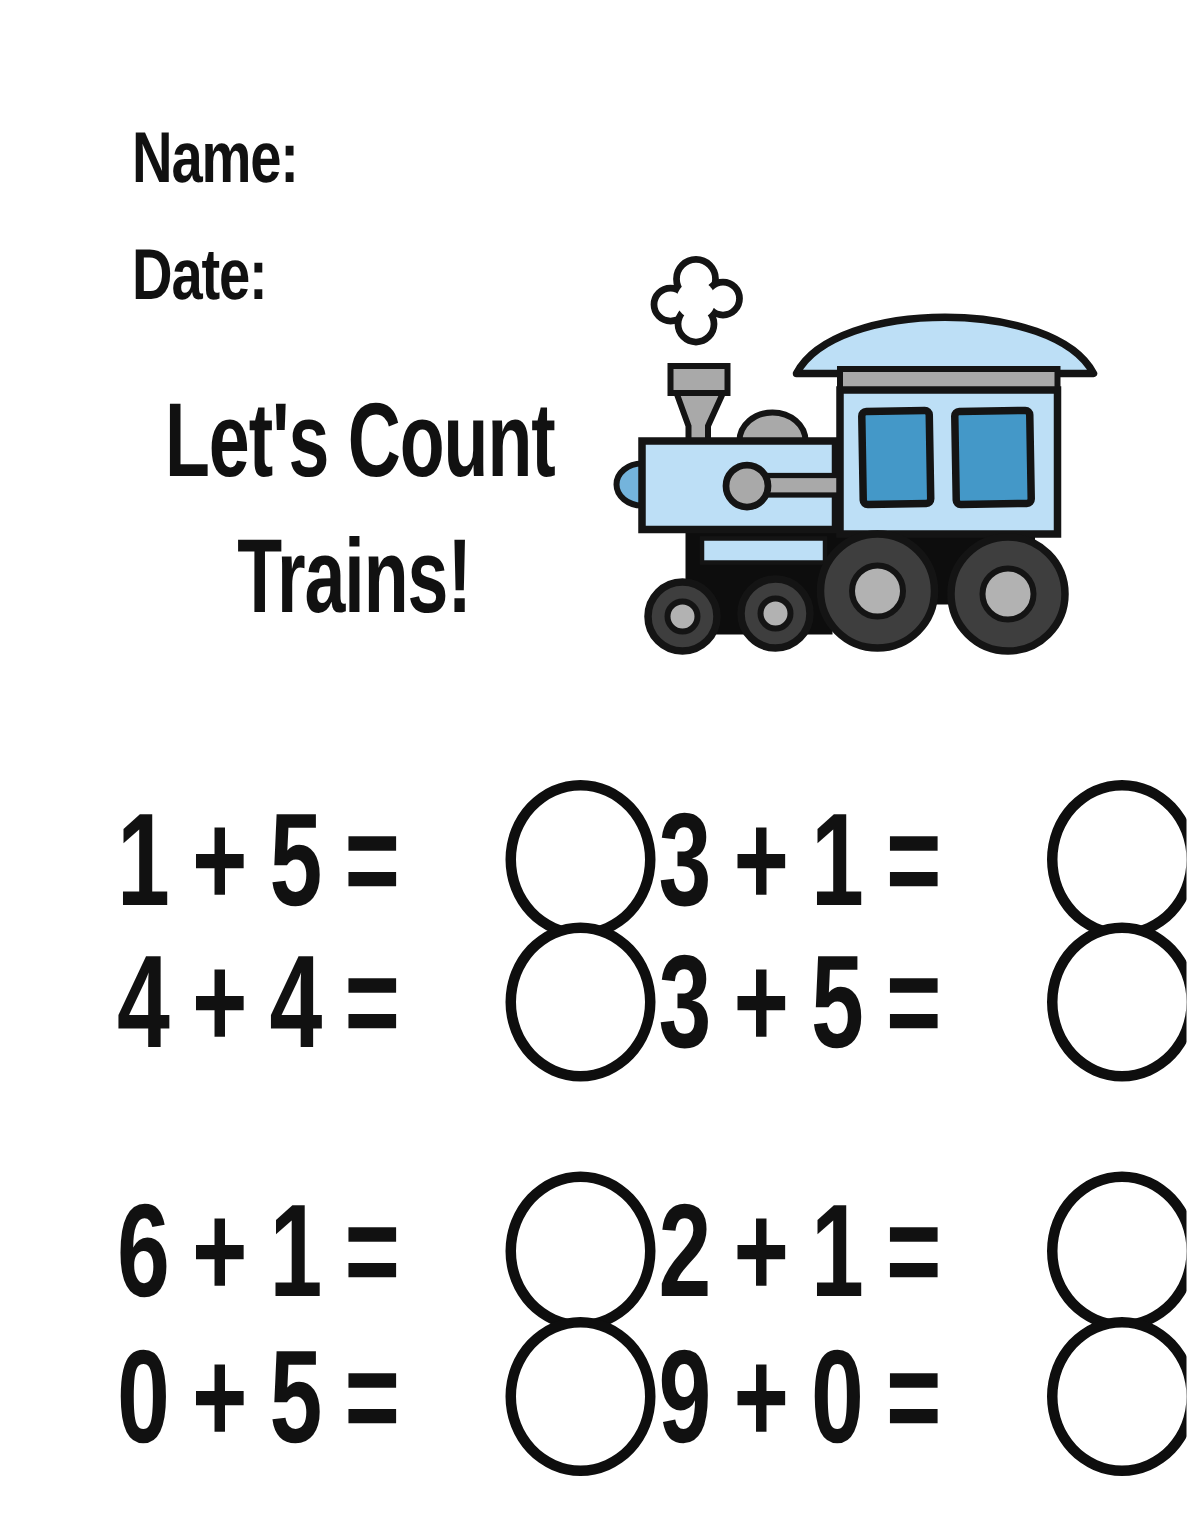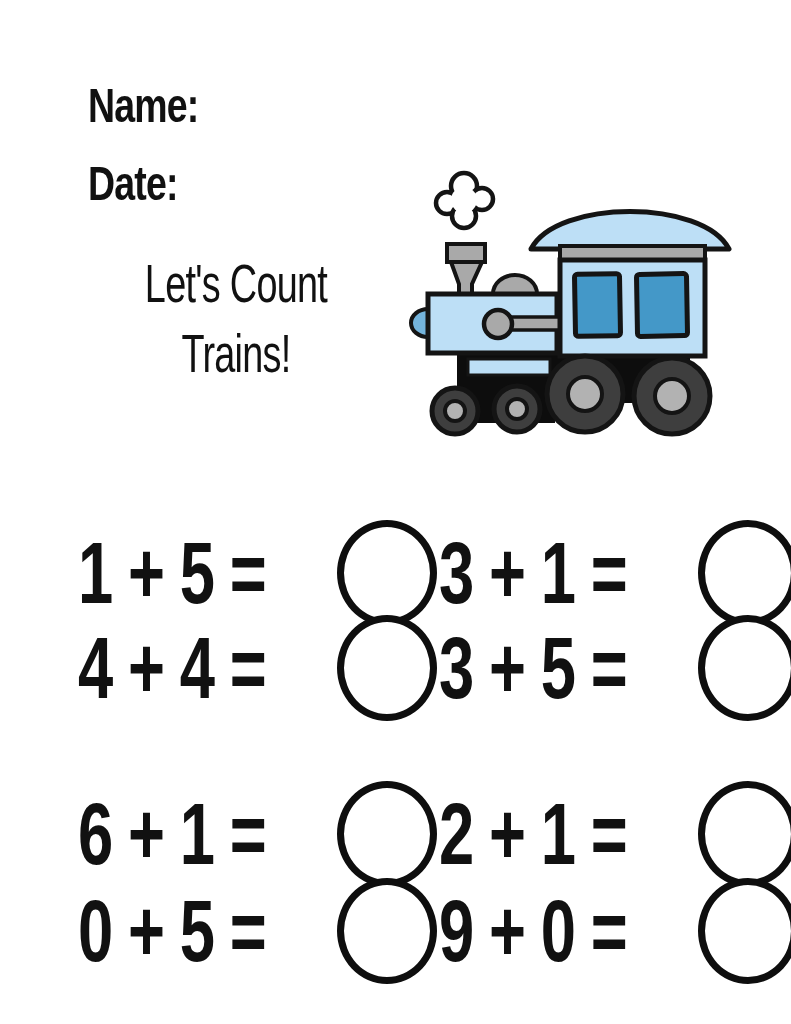--- a/index.html
+++ b/index.html
@@ -12,21 +12,21 @@
   .field-label{
     position:absolute;left:88px;
     font-size:48px;font-weight:700;letter-spacing:-1px;
     transform:scaleX(0.78);transform-origin:left top;
     white-space:nowrap;
   }
   #name-label{top:78px;}
   #date-label{top:156px;}
   .title{
     position:absolute;left:56px;top:248px;width:360px;
-    text-align:center;font-weight:400;font-size:54px;line-height:1.3;
+    text-align:center;font-weight:700;font-size:70px;line-height:1.3;
     letter-spacing:-1px;
   }
   .title .line{display:block;transform:scaleX(0.70);transform-origin:50% 50%;white-space:nowrap;}
   .train-wrap{position:absolute;left:405px;top:170px;width:340px;height:272px;}
   .problem{
     position:absolute;display:flex;align-items:center;justify-content:space-between;
     height:106px;
   }
   .problem.col-left{left:78px;width:298px;}
   .problem.col-right{left:416px;width:292px;margin-left:23px;}

